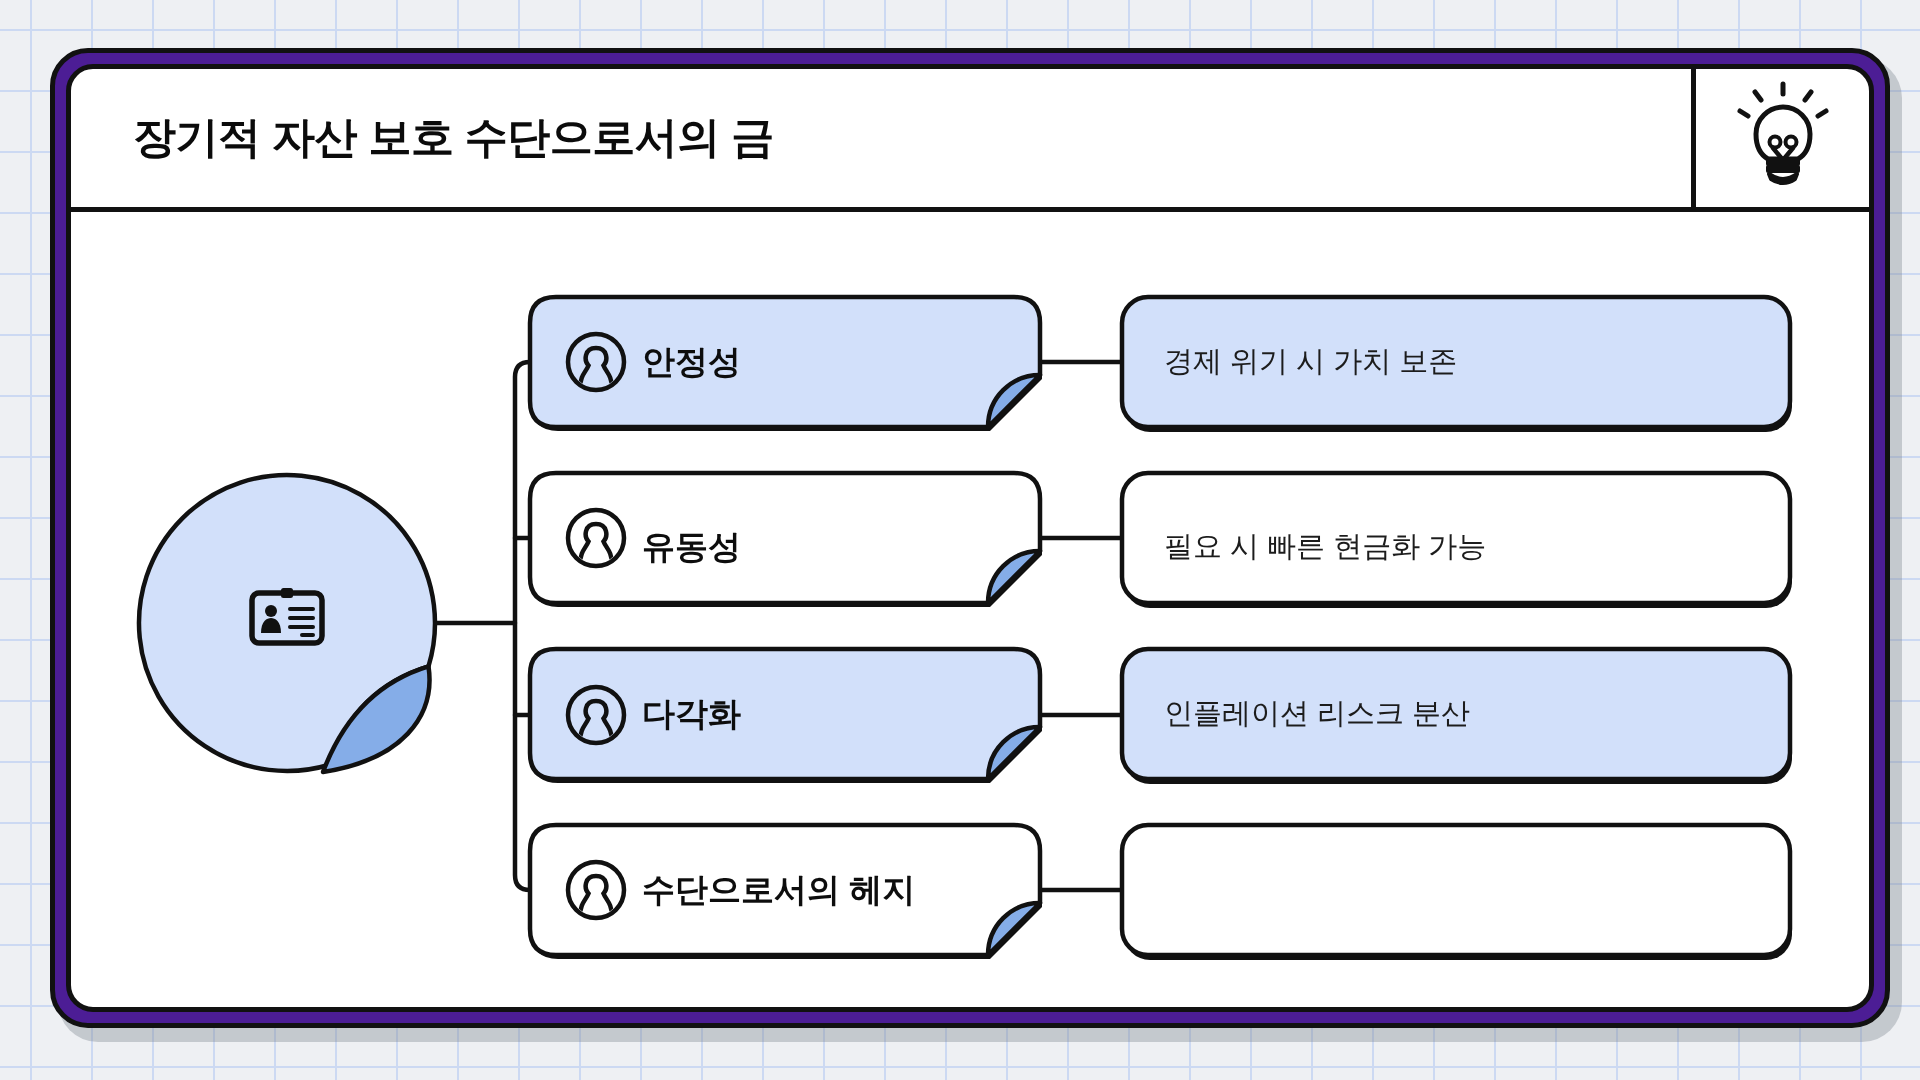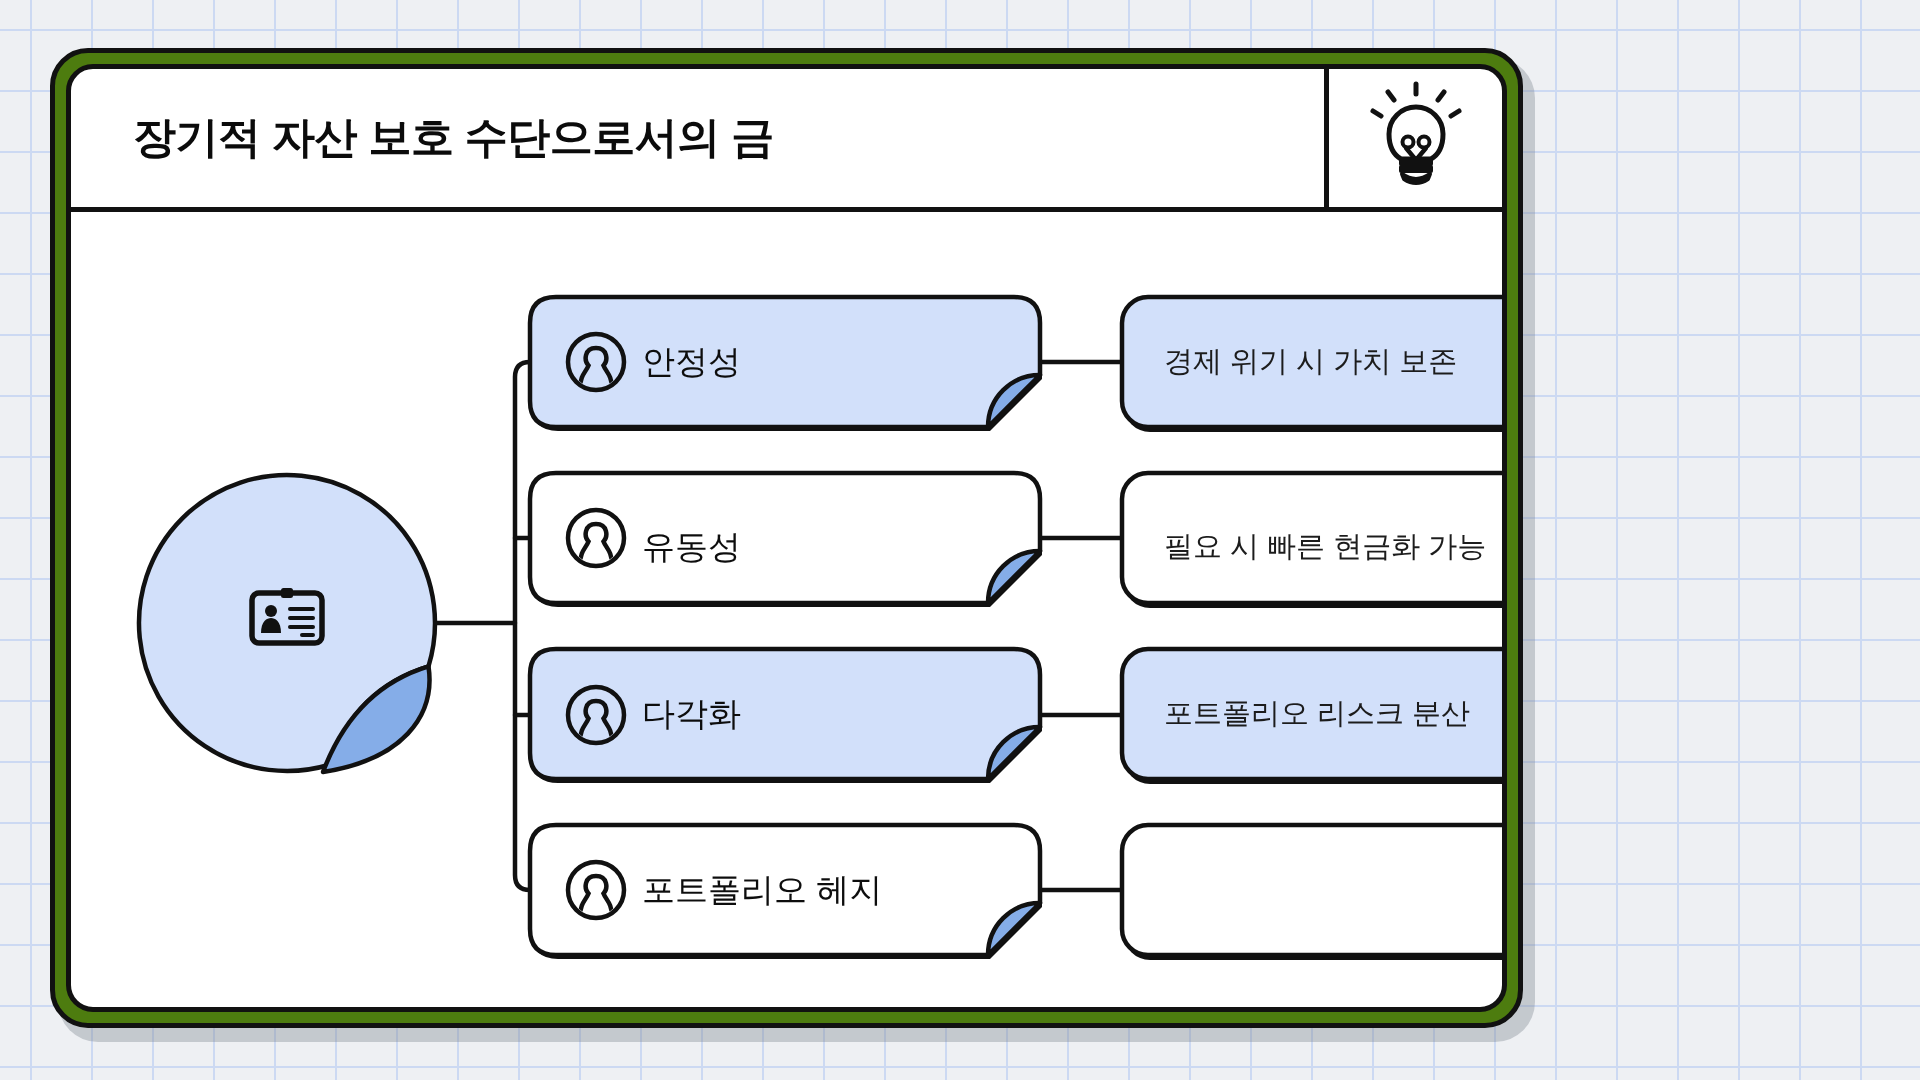--- a/index.html
+++ b/index.html
@@ -9,22 +9,22 @@
     background-color:#eef0f3;
     background-image:
       linear-gradient(#ccd9f2 2px, transparent 2px),
       linear-gradient(90deg, #ccd9f2 2px, transparent 2px);
     background-size:61px 61px;
     background-position:30px 29px;
     position:relative;
   }
   .card{
     position:absolute; left:50px; top:48px;
-    width:1473px; height:980px;
-    background:#4d7c0f;
+    width:1840px; height:980px;
+    background:#4c1d95;
     border:5px solid #111;
     border-radius:38px;
     padding:11px;
     box-shadow:10px 12px 0 2px rgba(130,136,148,.38);
   }
   .card-inner{
     width:100%; height:100%;
     background:#fff;
     border:5px solid #111;
     border-radius:27px;
@@ -50,21 +50,21 @@
     display:flex; align-items:center; justify-content:center;
   }
   .content{
     flex:1; position:relative;
   }
   .content svg.canvas{ position:absolute; left:0; top:0; }
   .lbl{
     position:absolute; height:130px; display:flex; align-items:center;
     color:#0d0d0d; pointer-events:none; white-space:nowrap;
   }
-  .node-lbl{ font-size:33px; font-weight:400; left:571px; }
+  .node-lbl{ font-size:33px; font-weight:700; left:571px; }
   .detail-lbl{ font-size:29px; font-weight:400; left:1093px; color:#1c1c1c; }
   .r1{ top:85px; } .r2{ top:270px; } .r3{ top:437px; } .r4{ top:613px; }
 </style>
 </head>
 <body>
 
 <div class="card">
   <div class="card-inner">
 
     <div class="hdr">
@@ -196,21 +196,21 @@
         </g>
         <g>
           <rect x="1053" y="618" width="668" height="130" rx="26" fill="#111"></rect>
           <rect x="1051" y="613" width="668" height="130" rx="26" fill="#ffffff" stroke="#111" stroke-width="4.5"></rect>
         </g>
       </svg>
 
       <div class="lbl node-lbl r1">안정성</div>
       <div class="lbl node-lbl r2">유동성</div>
       <div class="lbl node-lbl r3">다각화</div>
-      <div class="lbl node-lbl r4">포트폴리오 헤지</div>
+      <div class="lbl node-lbl r4">수단으로서의 헤지</div>
 
       <div class="lbl detail-lbl r1">경제 위기 시 가치 보존</div>
       <div class="lbl detail-lbl r2">필요 시 빠른 현금화 가능</div>
-      <div class="lbl detail-lbl r3">포트폴리오 리스크 분산</div>
+      <div class="lbl detail-lbl r3">인플레이션 리스크 분산</div>
     </div>
 
   </div>
 </div>
 
 </body></html>

